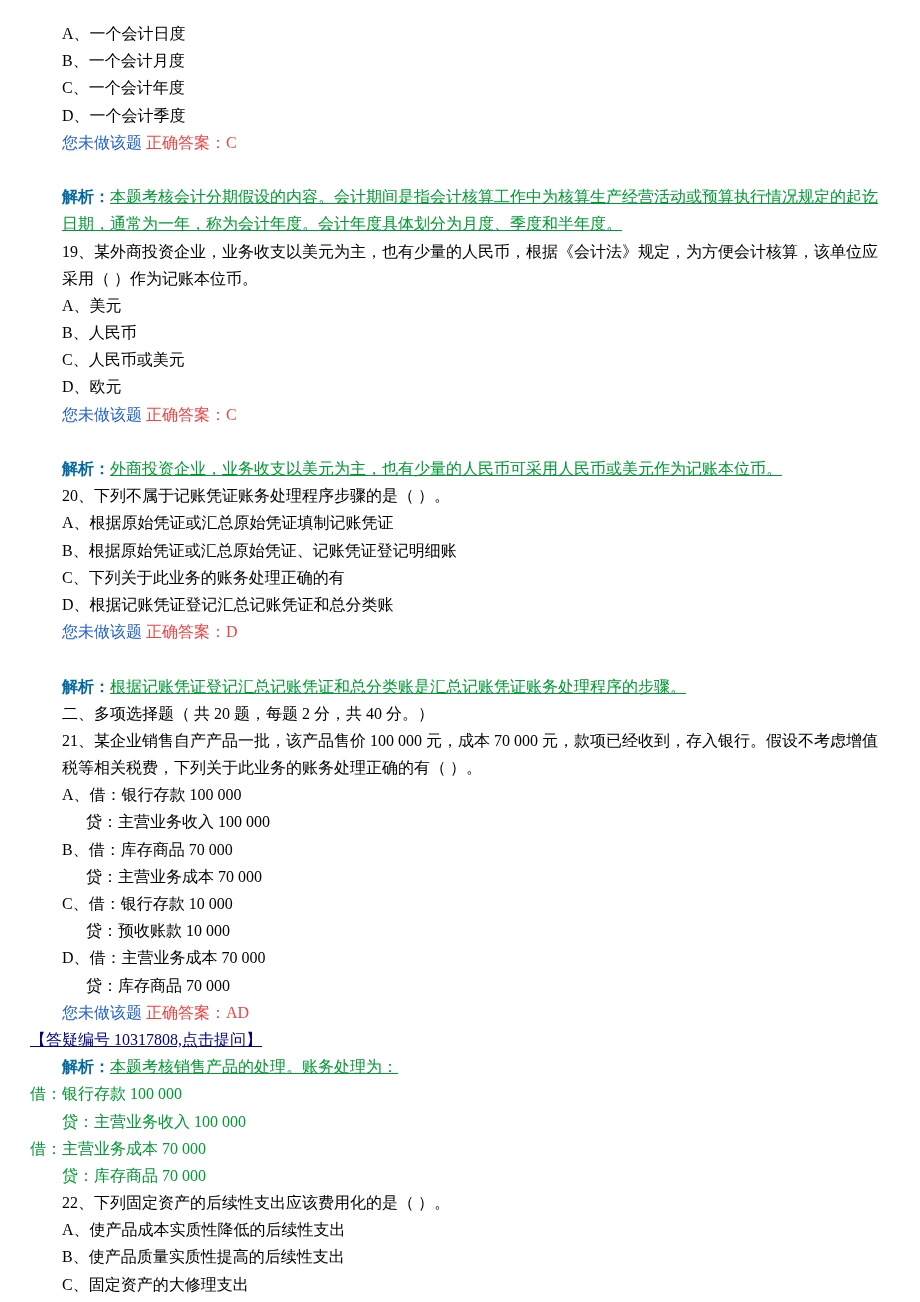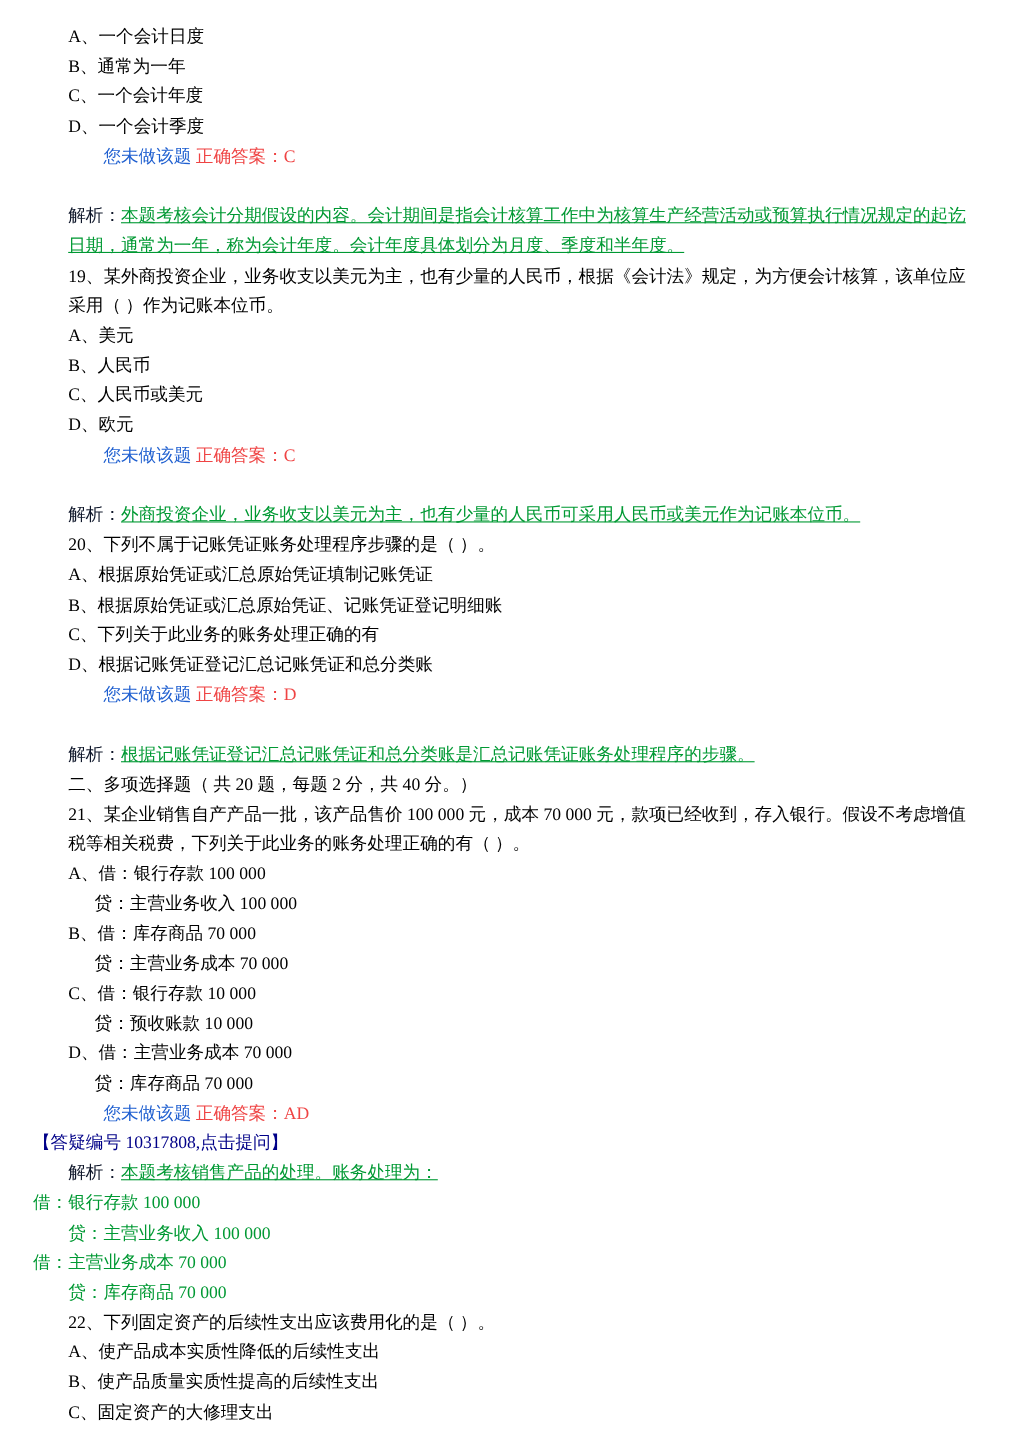--- a/index.html
+++ b/index.html
@@ -6,36 +6,36 @@
       font-family: "SimSun", "宋体", serif;
       font-size: 16px;
       line-height: 1.7;
       color: #000;
       margin: 0;
       padding: 20px 30px;
       background: #fff;
     }
     .indent1 { padding-left: 2em; }
     .indent2 { padding-left: 3.5em; }
-    .not-done { color: #2060d0; margin-left: 32px; }
+    .not-done { color: #2060d0; }
     .correct { color: #ef4444; }
-    .analysis-label { color: #0f172a; font-weight: normal; margin-top: 21px; }
+    .analysis-label { color: #0369a1; font-weight: bold; margin-top: 21px; }
     .analysis-text { color: #009933; text-decoration: underline; }
     .section-title { font-weight: normal; }
     .green-block { color: #009933; }
-    .qa-link { color: #000088; }
+    .qa-link { color: #000088; text-decoration: underline; }
   </style>
 </head>
 <body>
 
 
 
 
 <div class="indent1">A、一个会计日度</div>
-<div class="indent1">B、通常为一年</div>
+<div class="indent1">B、一个会计月度</div>
 <div class="indent1">C、一个会计年度</div>
 <div class="indent1">D、一个会计季度</div>
 <div class="indent1">
   <span class="not-done">您未做该题</span>
   <span class="correct"><span>正确答案：</span><span>C</span></span>
 </div>
 <br>
 <div class="indent1">
   <span class="analysis-label">解析：</span><span class="analysis-text">本题考核会计分期假设的内容。会计期间是指会计核算工作中为核算生产经营活动或预算执行情况规定的起讫日期，通常为一年，称为会计年度。会计年度具体划分为月度、季度和半年度。</span>
 </div>

